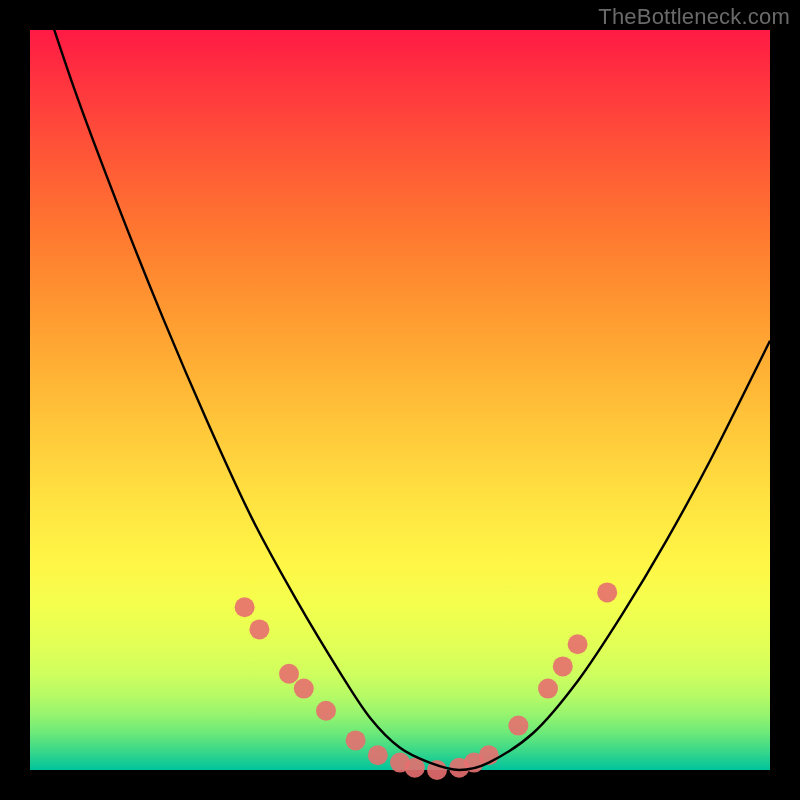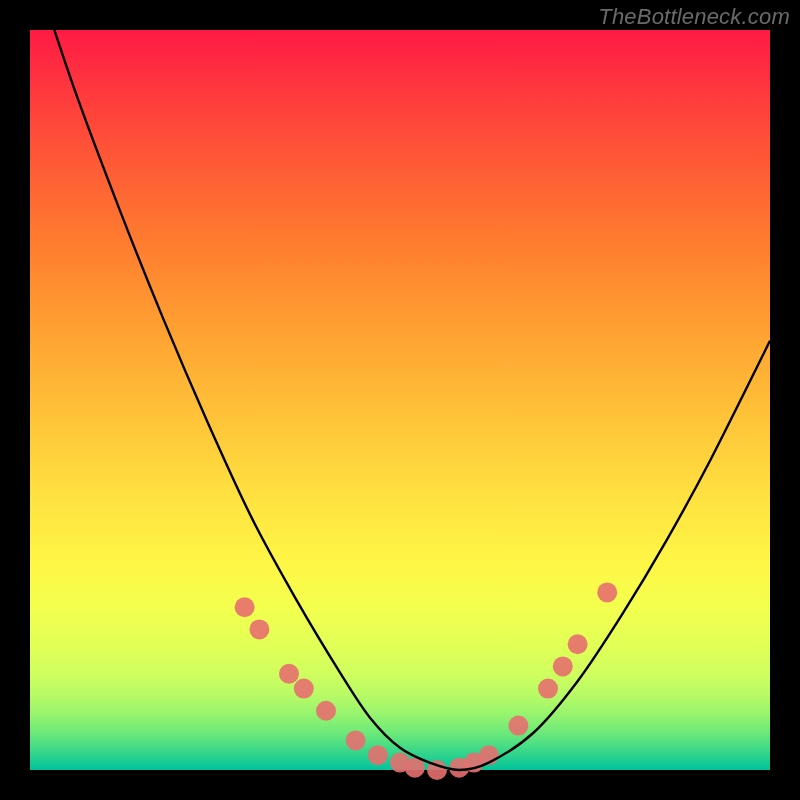--- a/index.html
+++ b/index.html
@@ -11,21 +11,20 @@
     background: #000;
     font-family: Arial, Helvetica, sans-serif;
   }
   .frame {
     position: absolute;
     top: 0;
     left: 0;
     width: 800px;
     height: 800px;
     box-sizing: border-box;
-    font-style: italic;
   }
   .plot {
     position: absolute;
     top: 30px;
     left: 30px;
     width: 740px;
     height: 740px;
     background: linear-gradient(to bottom,
       #ff1a44 0%,
       #ff3b3d 9%,

